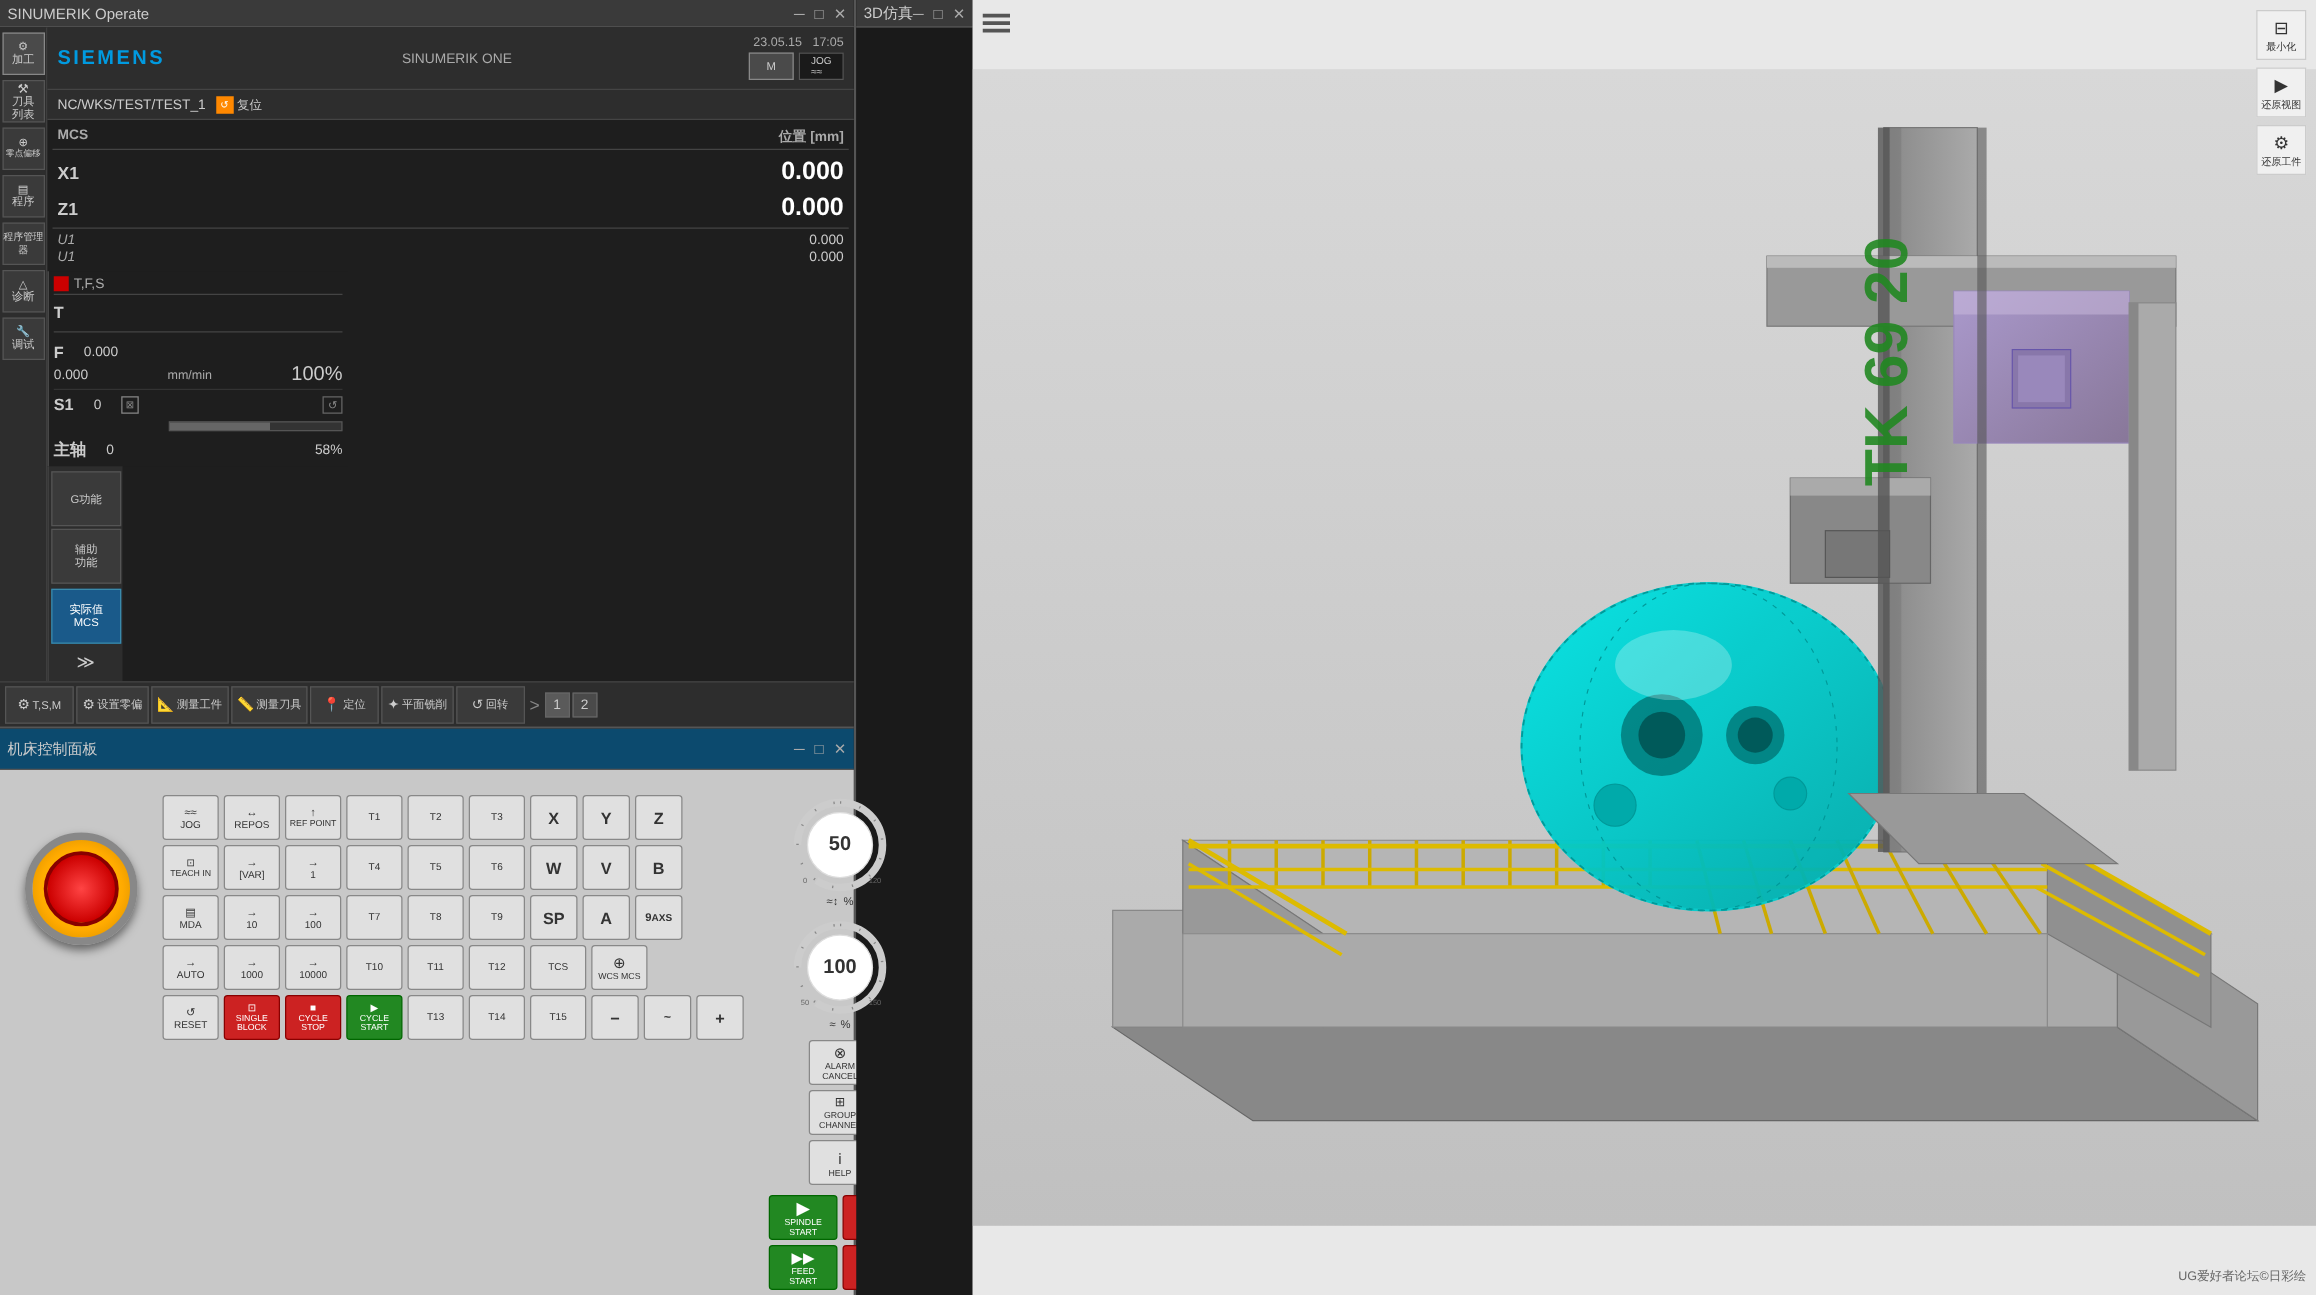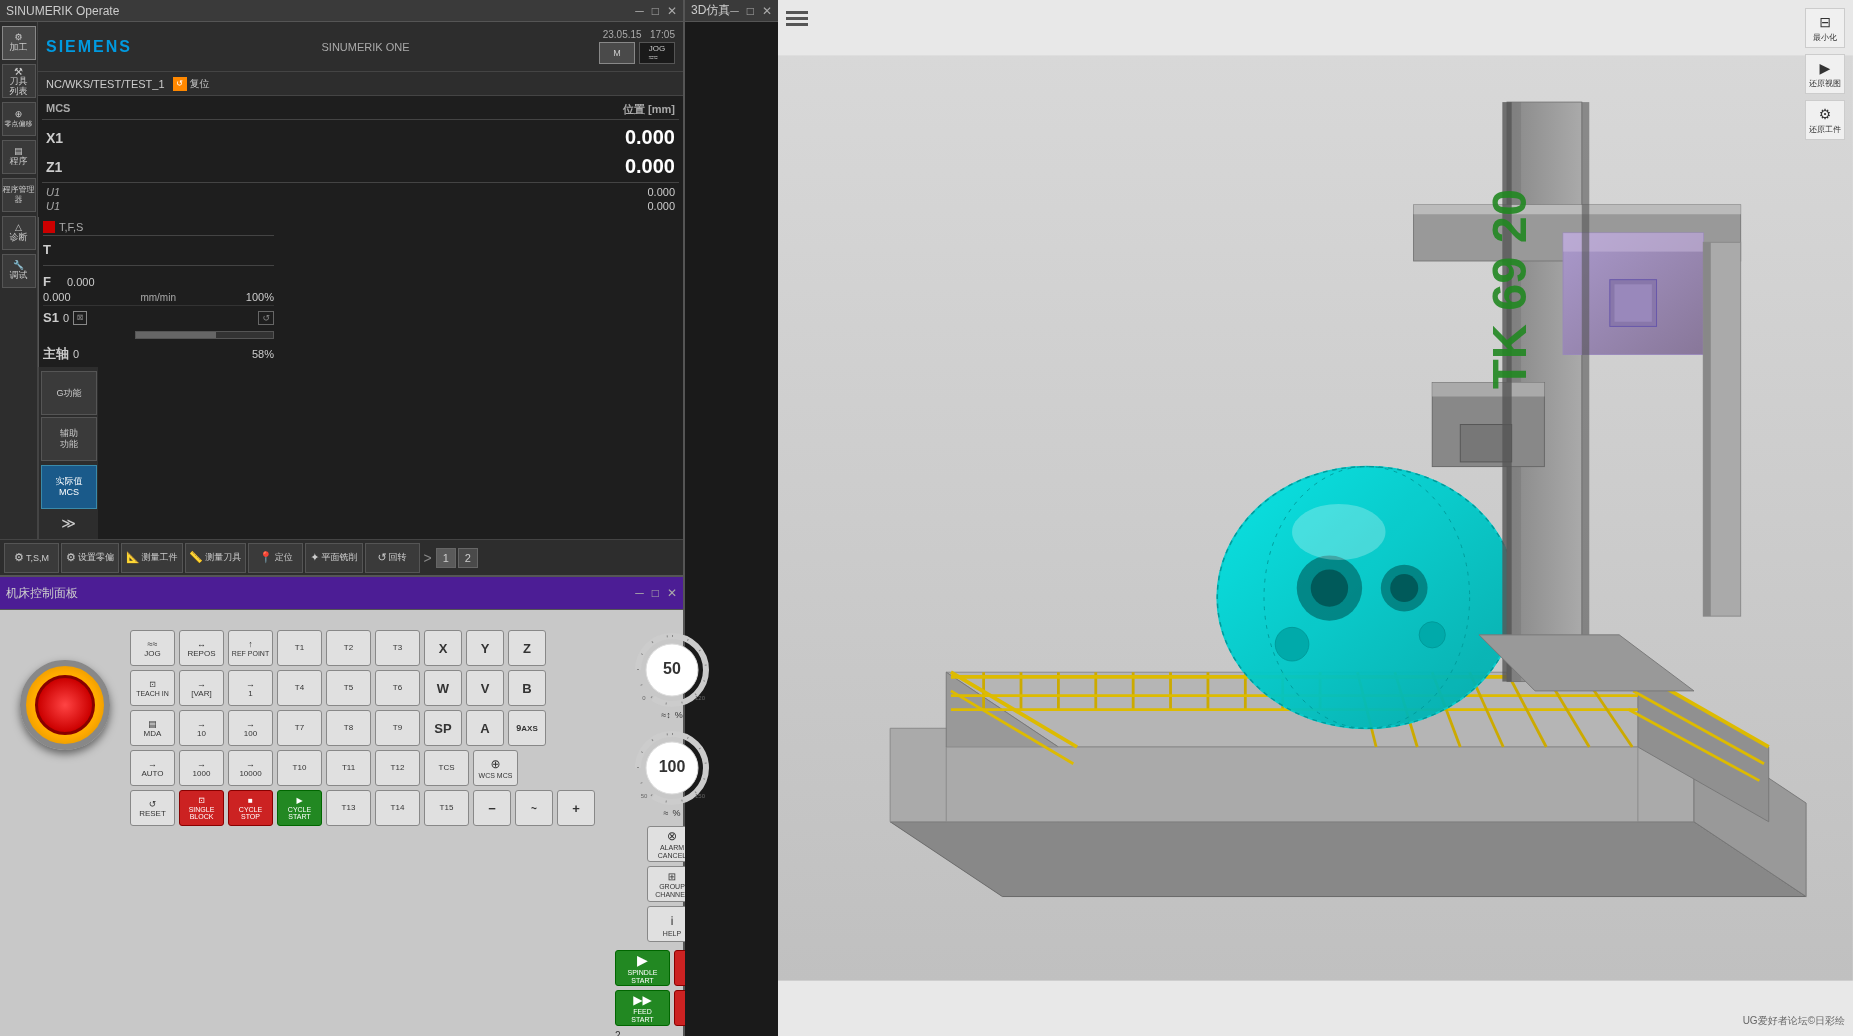--- a/index.html
+++ b/index.html
@@ -342,28 +342,28 @@
       font-size: 11px;
     }
 
     .feed-unit {
       color: #aaa;
       font-size: 10px;
     }
 
     .feed-percent {
       color: #ccc;
-      font-size: 11px;
+      font-size: 16px;
       text-align: right;
     }
 
     .spindle-row {
       display: flex;
       align-items: center;
-      gap: 4px;
+      gap: 16px;
       justify-content: space-between;
     }
 
     .spindle-label {
       color: #ccc;
       font-size: 13px;
       font-weight: bold;
     }
 
     .spindle-value {
@@ -474,21 +474,21 @@
     
     .machine-control-panel {
       flex: 1;
       background: #2a2a2a;
       display: flex;
       flex-direction: column;
     }
 
     .mcp-titlebar {
       height: 22px;
-      background: #4c1d95;
+      background: #0c4a6e;
       display: flex;
       align-items: center;
       justify-content: space-between;
       padding: 16px 6px;
       border-bottom: 1px solid #555;
     }
 
     .mcp-title-text {
       color: #ccc;
       font-size: 12px;

